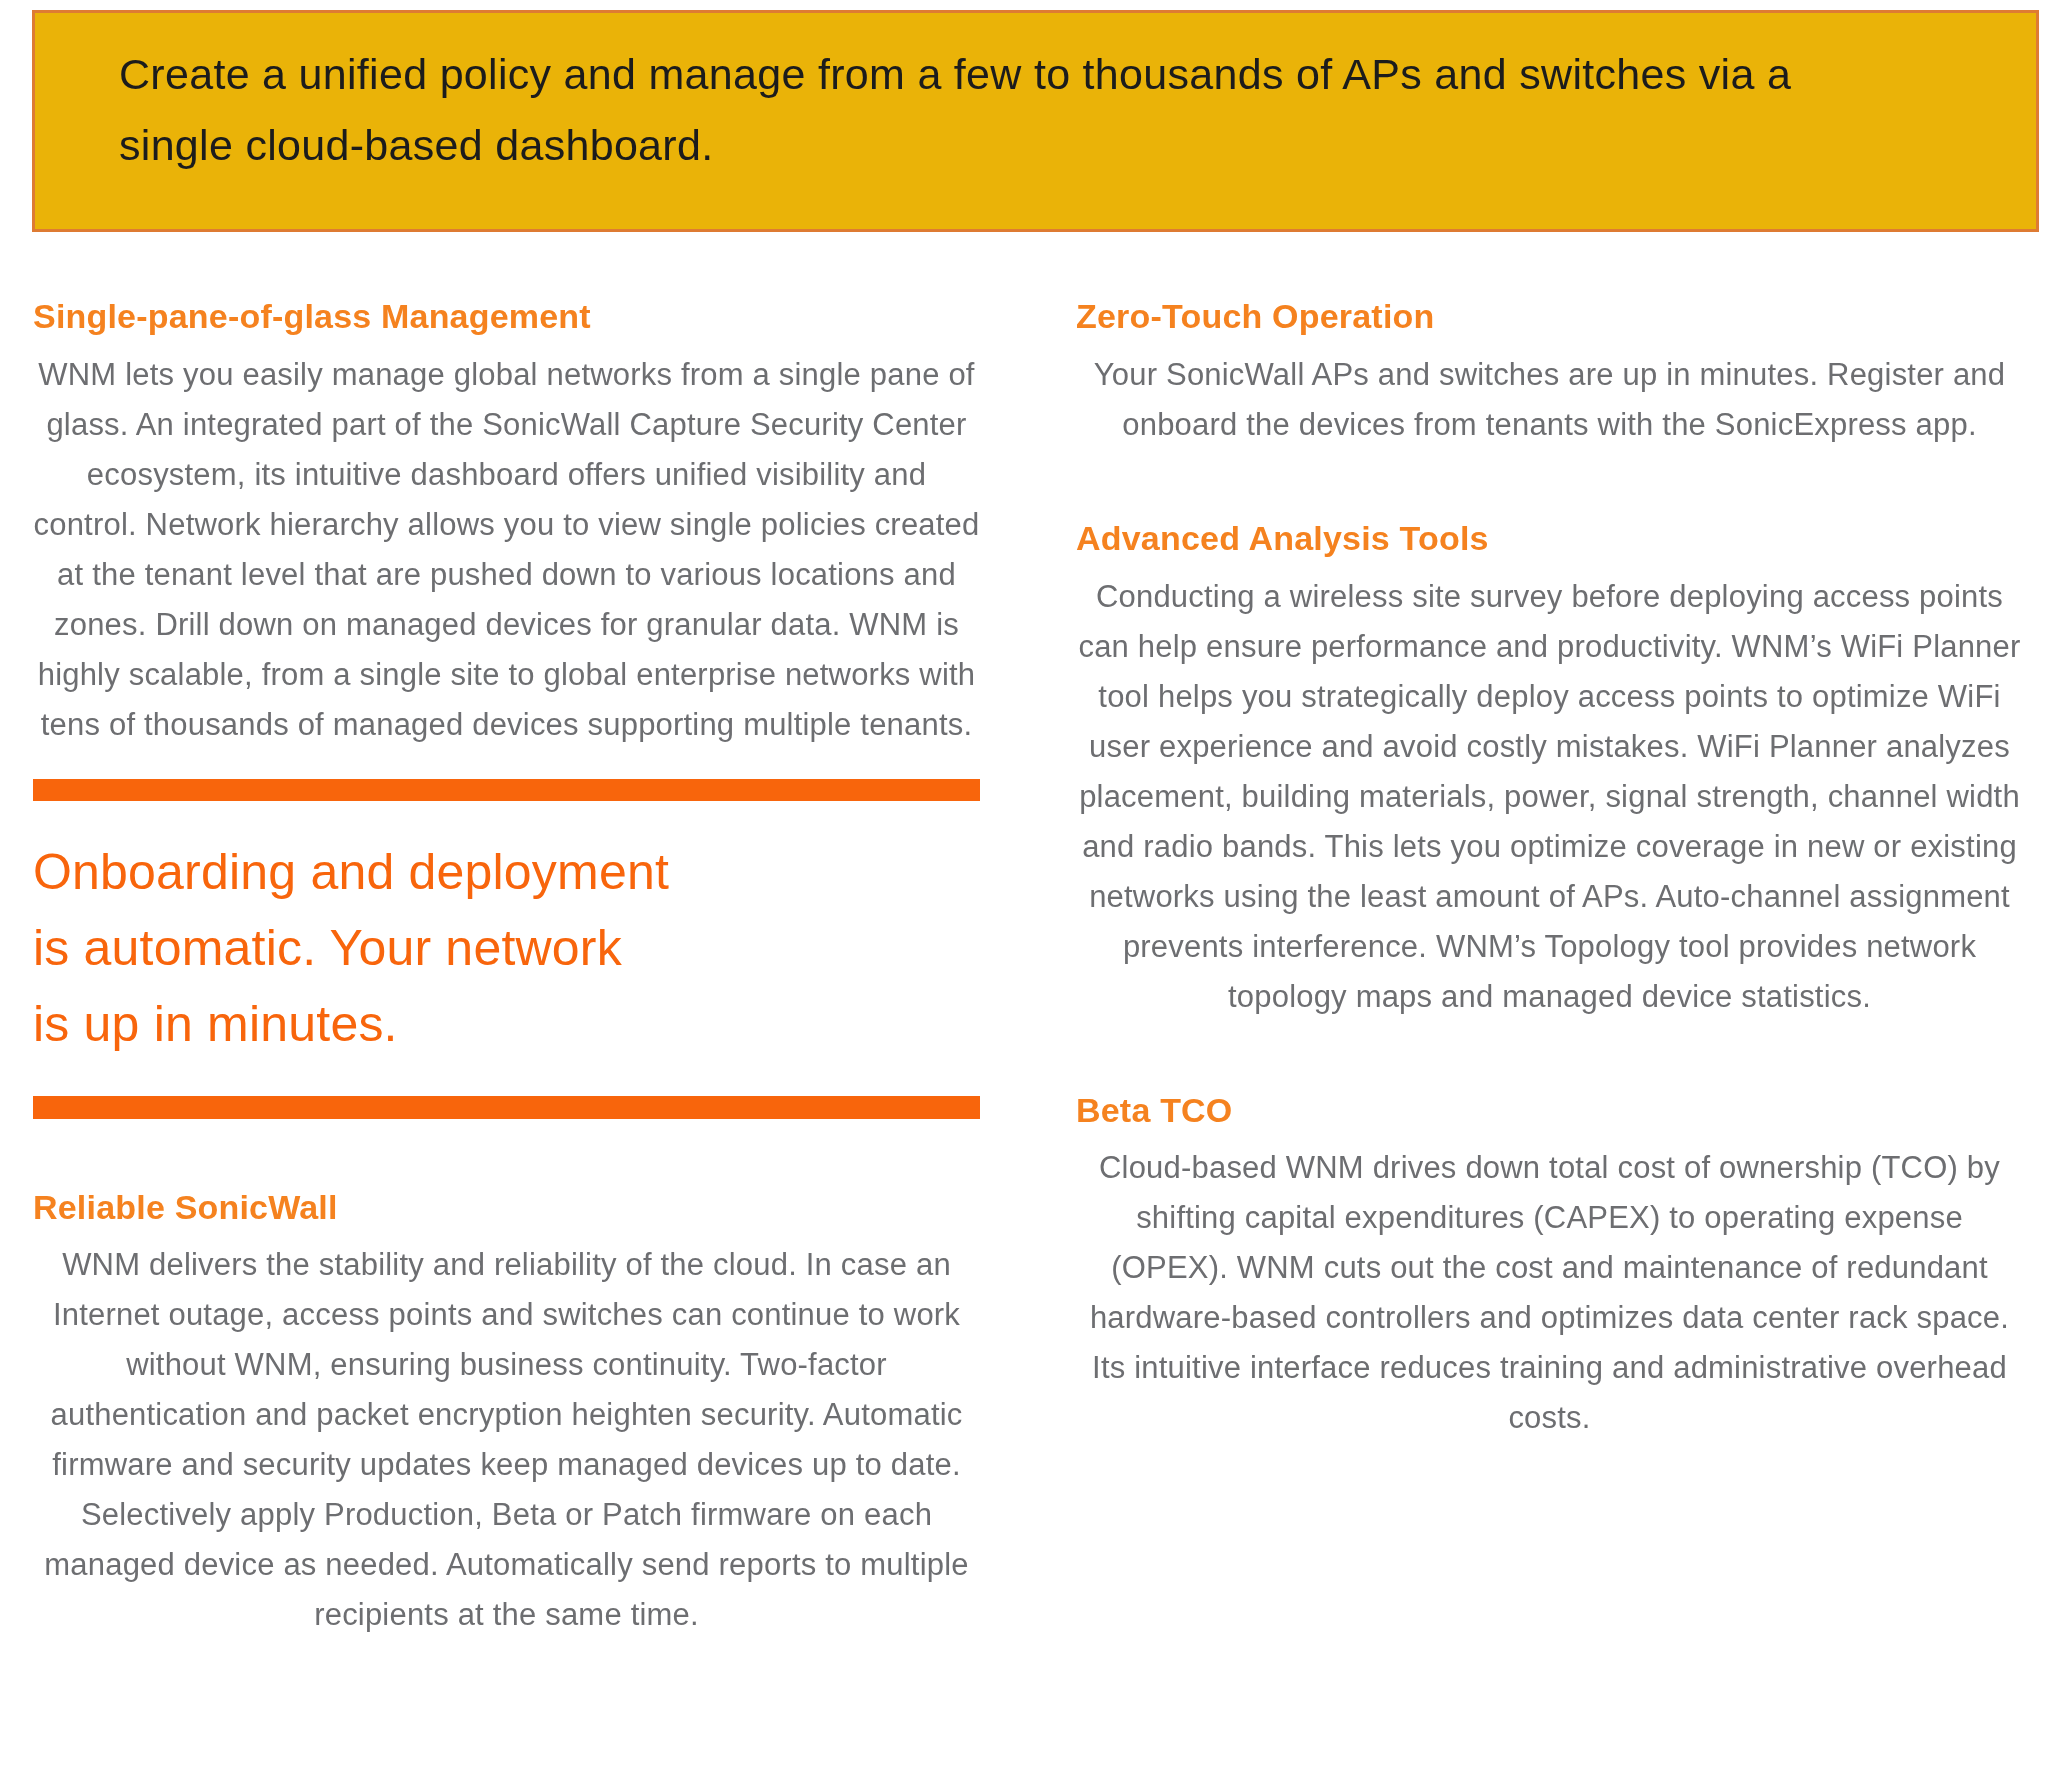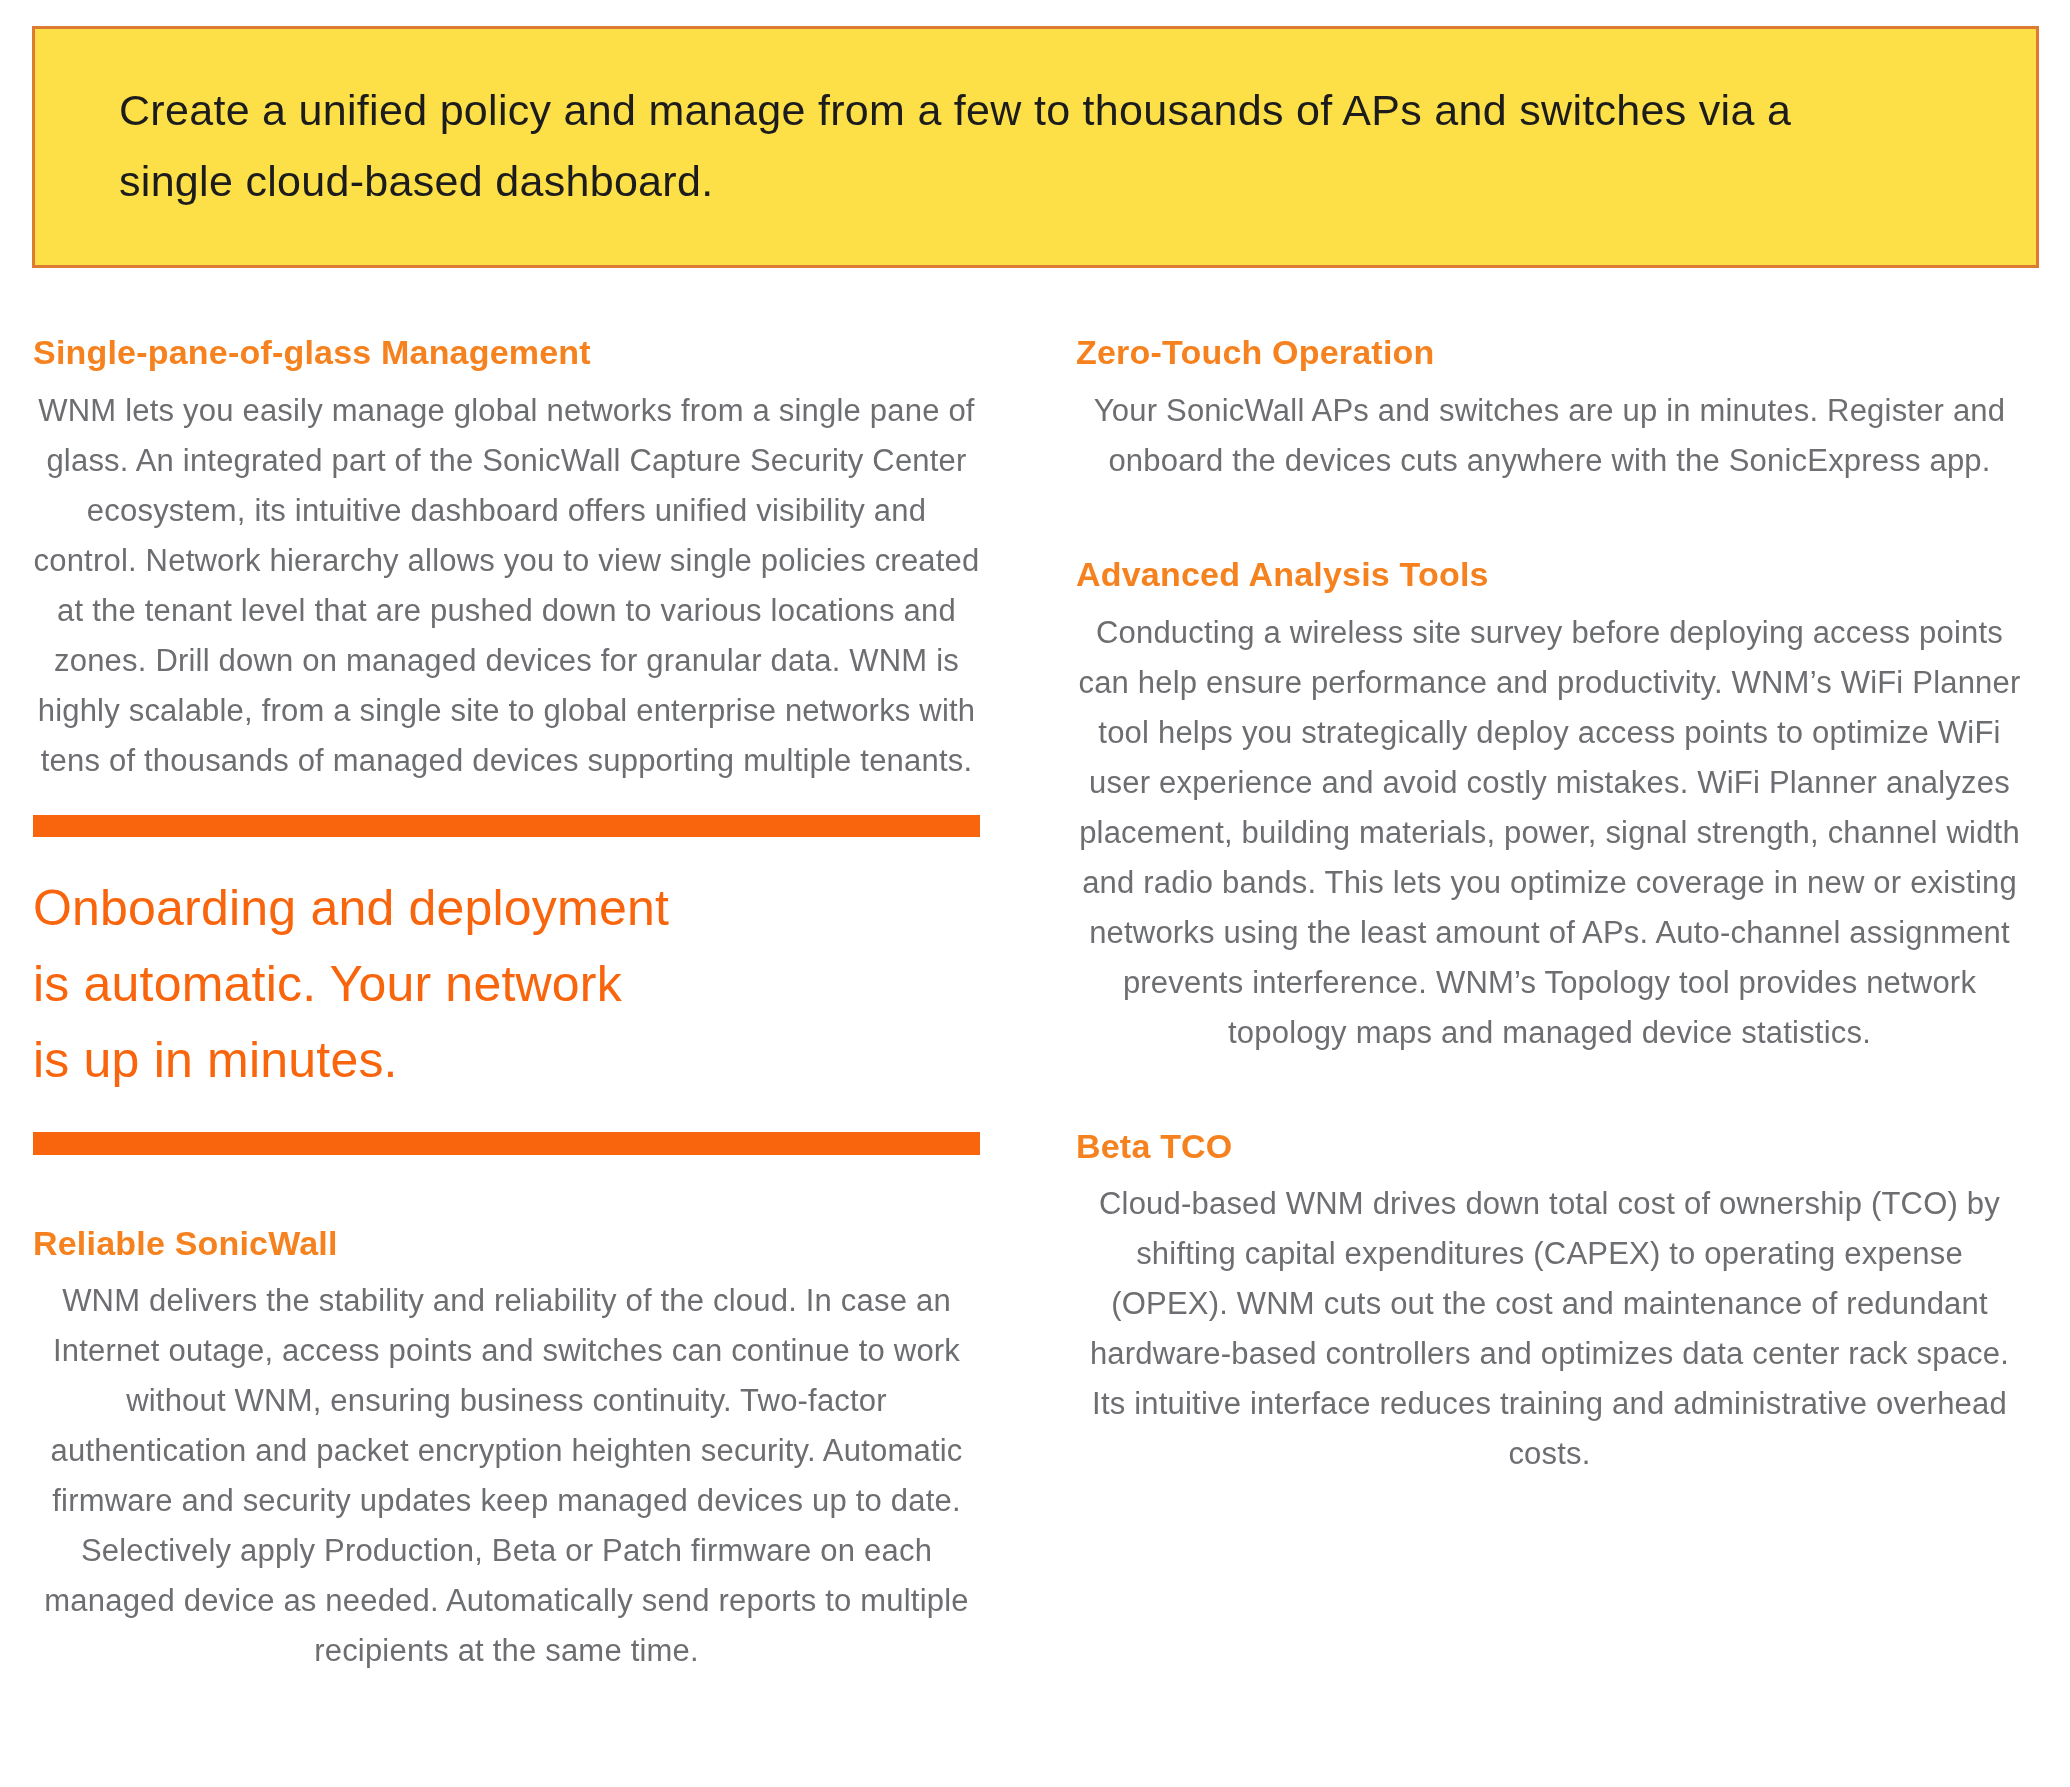--- a/index.html
+++ b/index.html
@@ -7,24 +7,24 @@
     padding: 0;
     background: #ffffff;
   }
   body {
     width: 2071px;
     height: 1787px;
     font-family: "Liberation Sans", sans-serif;
     overflow: hidden;
   }
   .callout {
-    margin: 26px 32px 0 32px;
+    margin: 10px 32px 0 32px;
     border: 3.4px solid #DE7B33;
-    padding: 46px 84px 48px 84px;
-    background: #fde047;
+    padding: 26px 84px 48px 84px;
+    background: #eab308;
     box-sizing: border-box;
   }
   .callout-text {
     font-size: 43px;
     line-height: 71px;
     color: #1c1c1c;
     letter-spacing: 0.3px;
     max-width: 1790px;
   }
   .columns {
@@ -91,21 +91,21 @@
       <div>is up in minutes.</div>
     </div>
     <div class="quote-bar bottom"></div>
 
     <div class="section-heading spaced">Reliable SonicWall</div>
     <p class="body-para">WNM delivers the stability and reliability of the cloud. In case an Internet outage, access points and switches can continue to work without WNM, ensuring business continuity. Two-factor authentication and packet encryption heighten security. Automatic firmware and security updates keep managed devices up to date. Selectively apply Production, Beta or Patch firmware on each managed device as needed. Automatically send reports to multiple recipients at the same time.</p>
   </div>
 
   <div class="col">
     <div class="section-heading">Zero-Touch Operation</div>
-    <p class="body-para">Your SonicWall APs and switches are up in minutes. Register and onboard the devices cuts anywhere with the SonicExpress app.</p>
+    <p class="body-para">Your SonicWall APs and switches are up in minutes. Register and onboard the devices from tenants with the SonicExpress app.</p>
 
     <div class="section-heading spaced">Advanced Analysis Tools</div>
     <p class="body-para">Conducting a wireless site survey before deploying access points can help ensure performance and productivity. WNM’s WiFi Planner tool helps you strategically deploy access points to optimize WiFi user experience and avoid costly mistakes. WiFi Planner analyzes placement, building materials, power, signal strength, channel width and radio bands. This lets you optimize coverage in new or existing networks using the least amount of APs. Auto-channel assignment prevents interference. WNM’s Topology tool provides network topology maps and managed device statistics.</p>
 
     <div class="section-heading spaced">Beta TCO</div>
     <p class="body-para">Cloud-based WNM drives down total cost of ownership (TCO) by shifting capital expenditures (CAPEX) to operating expense (OPEX). WNM cuts out the cost and maintenance of redundant hardware-based controllers and optimizes data center rack space. Its intuitive interface reduces training and administrative overhead costs.</p>
   </div>
 
 </div>
 

